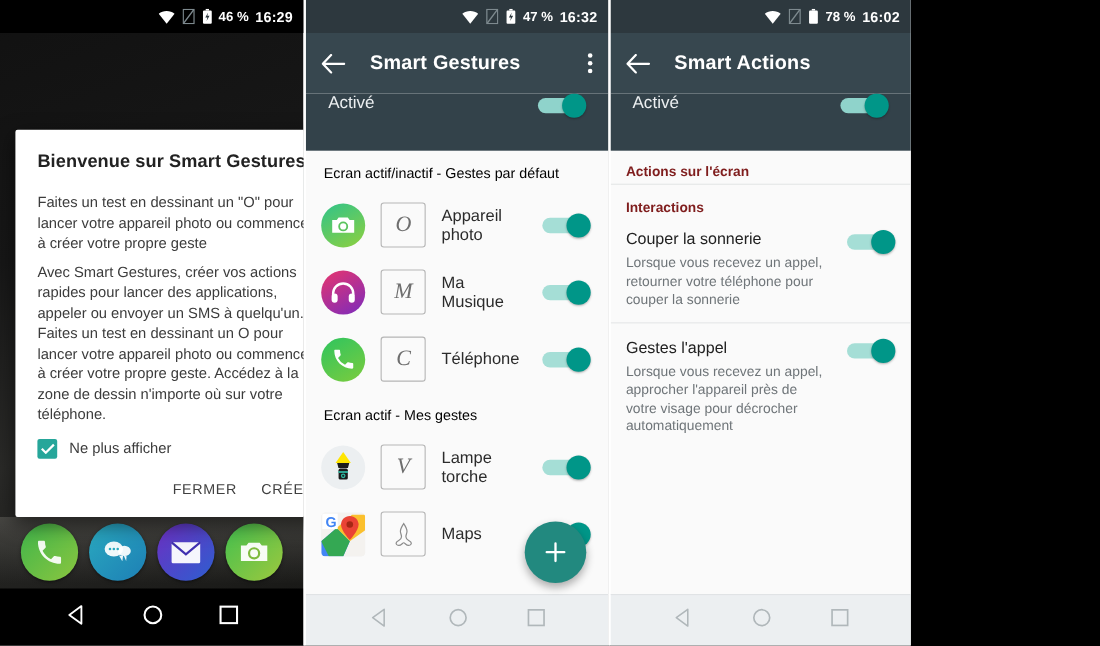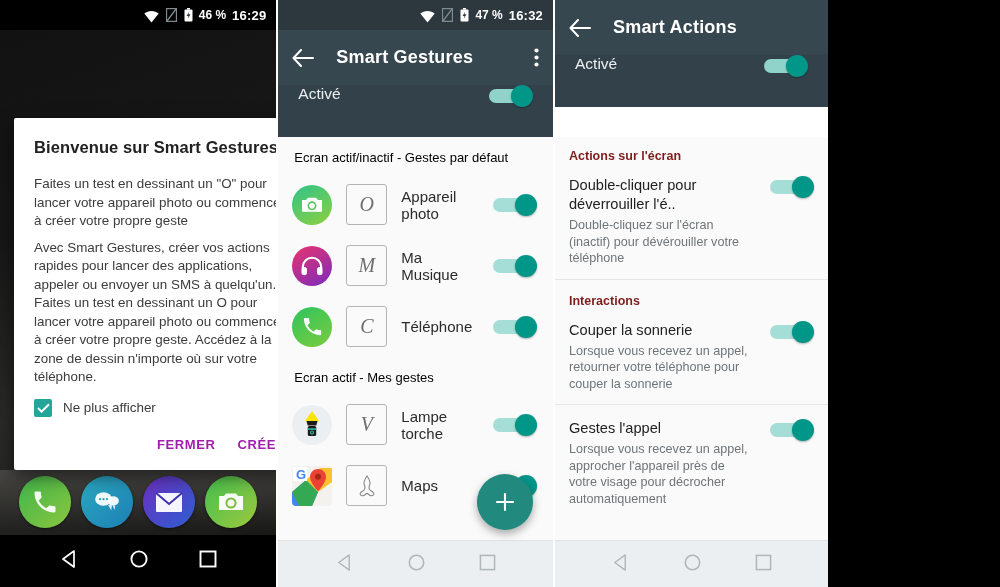--- a/index.html
+++ b/index.html
@@ -79,21 +79,21 @@
   .dlg-body p + p { margin-top: 8px; }
   .dlg-check { display: flex; align-items: center; gap: 11px; margin-top: 12px; }
   .cbox {
     width: 18px; height: 18px; border-radius: 2px; background: #26a69a;
     display:flex; align-items:center; justify-content:center; flex: 0 0 auto;
   }
   .cbox svg { display:block; }
   .dlg-check-label { font-size: 13.4px; color: #3c3c3c; }
   .dlg-actions { display: flex; justify-content: flex-end; gap: 22px; margin-top: 20px; padding-bottom: 10px; }
   .dlg-btn {
-    background: none; border: none; color: #a21caf; font-size: 13px; font-weight: bold;
+    background: none; border: none; color: #404040; font-size: 13px; font-weight: normal;
     letter-spacing: .6px; cursor: pointer; font-family: inherit;
   }
 
   
   .navbar-dark {
     position: absolute; left: 0; right: 0; bottom: 0; height: 52px; background: #000;
     display: flex; align-items: center; justify-content: space-around; padding: 0 34px;
   }
   .navbar-light {
     position: absolute; left: 0; right: 0; bottom: 0; height: 47px; background: #eceff1;
@@ -448,20 +448,43 @@
       </span>
       <span>
         <svg width="17" height="17" viewBox="0 0 18 18">
             <rect x="1.5" y="1.5" width="15" height="15" fill="none" stroke="#b0b7ba" stroke-width="1.6"></rect>
           </svg>
       </span>
     </div>
   </div>
 
   <div class="panel p3">
+    <div class="statusbar sb-slate">
+      <span class="sb-icons">
+        <span class="wifi-ico">
+          <svg width="15" height="12" viewBox="0 0 15 12">
+              <path d="M7.5 11.5 0.3 2.6C2.3 1 4.8 0.1 7.5 0.1s5.2 0.9 7.2 2.5z" fill="#fff"></path>
+            </svg>
+        </span>
+        <span class="sim-ico">
+          <svg width="11" height="14" viewBox="0 0 11 14">
+              <path d="M0.5 0.5h10v13h-10z" fill="none" stroke="#7e8a8f" stroke-width="1.3"></path>
+              <path d="M1 13 10 1" stroke="#7e8a8f" stroke-width="1.3"></path>
+            </svg>
+        </span>
+        <span class="bat-ico">
+          <svg width="9" height="14" viewBox="0 0 9 14">
+              <rect x="3" y="0" width="3" height="1.6" fill="#fff"></rect>
+              <rect x="0.5" y="1.6" width="8" height="12" rx="1" fill="#fff"></rect>
+            </svg>
+        </span>
+      </span>
+      <span class="sb-pct">78 %</span>
+      <span class="sb-text">16:02</span>
+    </div>
 
     <div class="appbar">
       <span class="icon-btn">
         <svg width="22" height="18" viewBox="0 0 22 18">
             <path d="M21 9H2M9 1 1.5 9 9 17" fill="none" stroke="#fff" stroke-width="2" stroke-linecap="round" stroke-linejoin="round"></path>
           </svg>
       </span>
       <span class="appbar-title">Smart Actions</span>
     </div>
 
@@ -469,30 +492,20 @@
       <span class="master-label">Activé</span>
       <span class="toggle">
         <span class="track"></span>
         <span class="knob"></span>
       </span>
     </div>
 
     <div class="content3">
       <div class="sec3">Actions sur l'écran</div>
 
-      <div class="a-row">
-        <span class="a-text">
-          <span class="a-title" style="display:block">Double-cliquer pour déverrouiller l'é..</span>
-          <span class="a-desc" style="display:block">Double-cliquez sur l'écran (inactif) pour dévérouiller votre téléphone</span>
-        </span>
-        <span class="toggle on-light a-tog">
-          <span class="track"></span>
-          <span class="knob"></span>
-        </span>
-      </div>
 
       <div class="divider3"></div>
 
 
       <div class="sec3" style="padding-top:14px">Interactions</div>
 
       <div class="a-row">
         <span class="a-text">
           <span class="a-title" style="display:block">Couper la sonnerie</span>
           <span class="a-desc" style="display:block">Lorsque vous recevez un appel, retourner votre téléphone pour couper la sonnerie</span>

